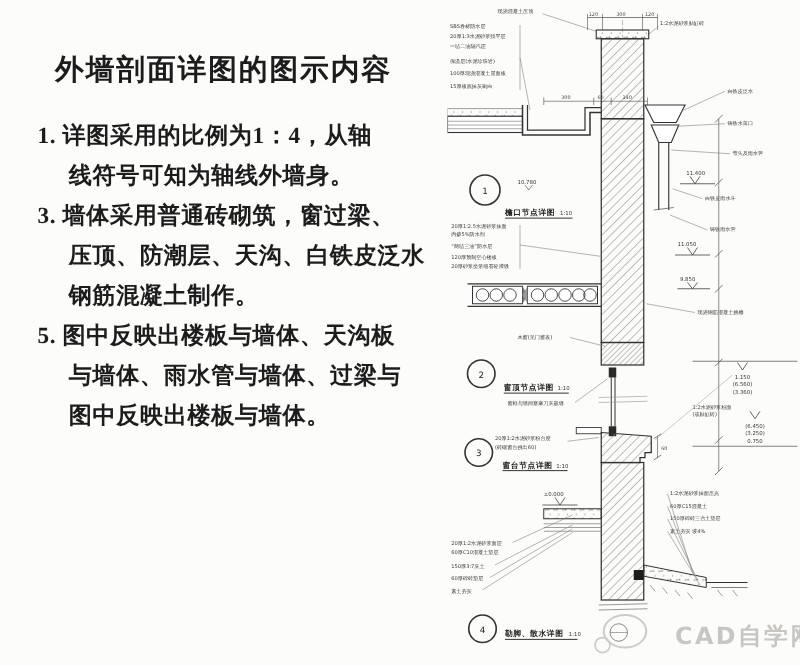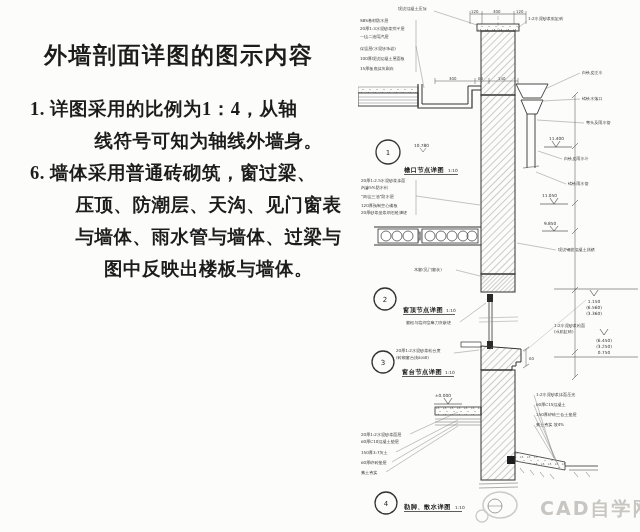--- a/index.html
+++ b/index.html
@@ -5,21 +5,21 @@
   html,body{margin:0;padding:0;}
   body{width:640px;height:532px;background:#fbfbf9;overflow:hidden;
        font-family:"Liberation Serif",serif;}
   #stage{position:relative;width:640px;height:532px;background:#fcfcfa;padding-left:35px;}
   
   .panel{position:absolute;left:30px;top:40px;width:332px;color:#1c1c1c;}
   .panel .title{font-size:23px;font-weight:bold;letter-spacing:1.5px;margin:0 0 0 14px;}
   .panel .list{margin-top:22px;font-size:18.5px;font-weight:600;line-height:32px;
                letter-spacing:0.5px;}
   .panel .line{white-space:nowrap;}
-  .panel .cont{padding-left:25px;text-align:center;}
+  .panel .cont{padding-left:25px;}
   
   #draw{position:absolute;left:358px;top:0;width:282px;height:532px;}
   svg text{font-family:"DejaVu Sans",sans-serif;fill:#3a3a3a;}
   .ann{font-size:4.1px;}
   .dim{font-size:3.9px;fill:#444;}
   .elev{font-size:4.3px;fill:#333;}
   .btitle{font-size:6.2px;font-weight:bold;fill:#222;letter-spacing:0.5px;}
   .bscale{font-size:4.3px;fill:#333;}
   .bnum{font-size:7px;fill:#222;}
   .wm{font-size:19px;font-weight:bold;fill:#c7c6c2;letter-spacing:2px;}
@@ -27,22 +27,24 @@
 </head>
 <body>
 
 <div id="stage">
 
   <div class="panel">
     <div class="title">外墙剖面详图的图示内容</div>
     <div class="list">
       <div class="line">1. 详图采用的比例为1：4，从轴</div>
       <div class="line cont">线符号可知为轴线外墙身。</div>
-      <div class="line">6. 墙体采用普通砖砌筑，窗过梁、</div>
-      <div class="line cont">压顶、防潮层、天沟、见门窗表</div>
+      <div class="line">3. 墙体采用普通砖砌筑，窗过梁、</div>
+      <div class="line cont">压顶、防潮层、天沟、白铁皮泛水</div>
+      <div class="line cont">钢筋混凝土制作。</div>
+      <div class="line">5. 图中反映出楼板与墙体、天沟板</div>
       <div class="line cont">与墙体、雨水管与墙体、过梁与</div>
       <div class="line cont">图中反映出楼板与墙体。</div>
     </div>
   </div>
 
   <div id="draw">
   <svg viewBox="0 0 282 532" width="282" height="532">
     <defs>
       <pattern id="hb" width="5" height="5" patternUnits="userSpaceOnUse" patternTransform="rotate(45)">
         <line x1="0" y1="0" x2="0" y2="5" stroke="#8d8d8d" stroke-width="0.9"></line>

